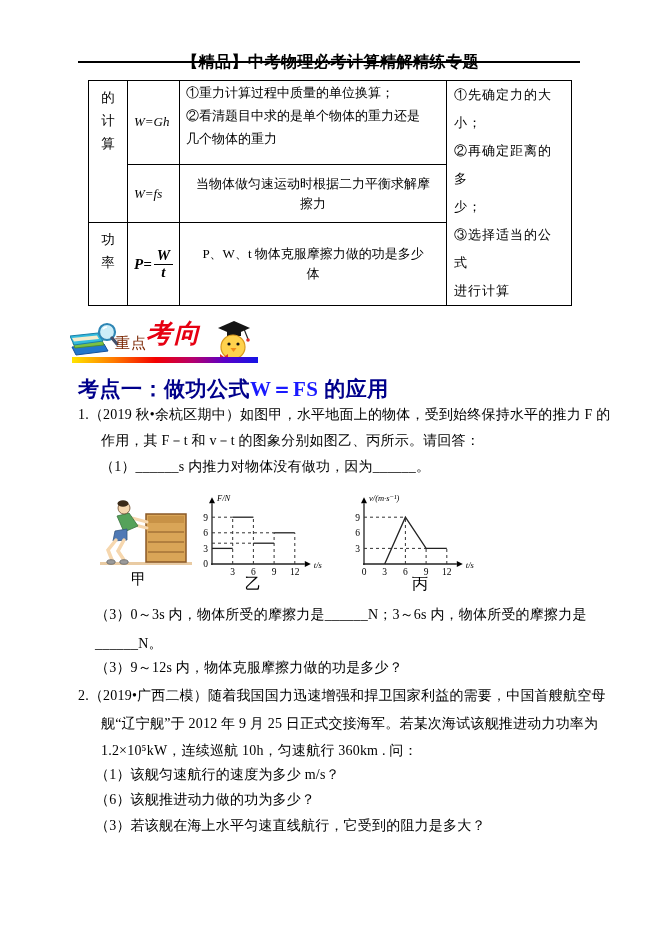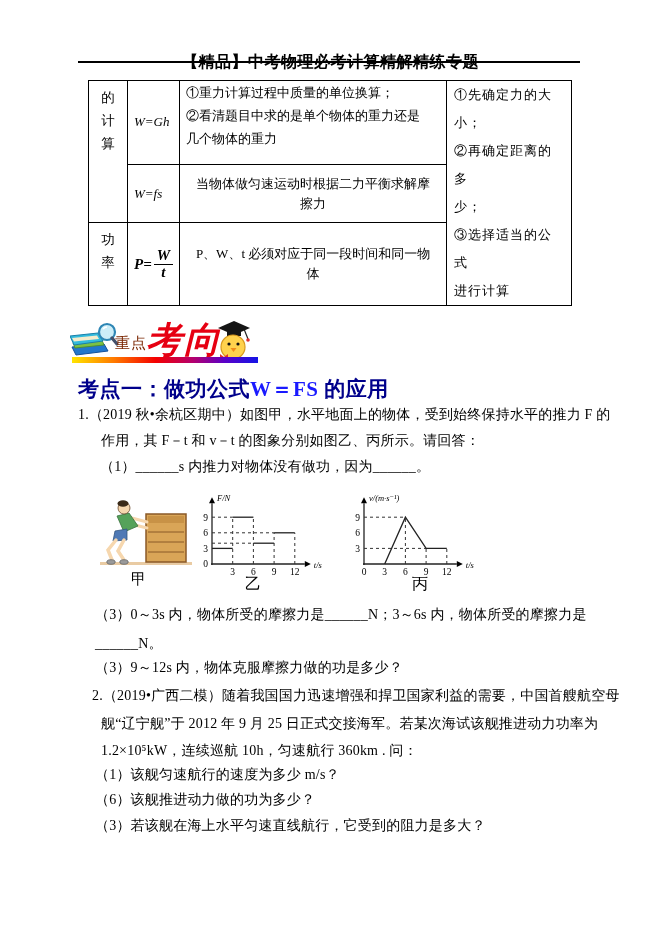--- a/index.html
+++ b/index.html
@@ -17,21 +17,21 @@
   #main-table .c-note{white-space:pre-line;}
   #main-table .c-left{text-align:left;vertical-align:top;padding-top:0;line-height:23px;}
   #main-table .c-center{text-align:center;line-height:20px;}
   #main-table .c-steps{white-space:pre-line;line-height:28px;letter-spacing:1px;padding:0 7px;}
   .frac-wrap{display:inline-flex;align-items:center;font-weight:bold;font-style:italic;font-size:15px;font-family:"Liberation Serif",serif;}
   .frac{display:inline-flex;flex-direction:column;align-items:center;margin-left:2px;line-height:1.05;}
   .frac .num{border-bottom:1.6px solid #000;padding:0 3px;}
   .frac .den{padding:0 3px;}
   
   #banner-tag-dark{left:115px;top:334px;font-size:15px;font-weight:normal;color:#7a2500;letter-spacing:1px;}
-  #banner-tag-red{left:146px;top:316px;font-size:36px;font-weight:bold;color:#e60012;font-style:italic;
+  #banner-tag-red{left:146px;top:316px;font-size:26px;font-weight:bold;color:#e60012;font-style:italic;
                   text-shadow:1px 1px 0 #fff,-1px -1px 0 #fff;letter-spacing:2px;}
   #banner-bar{left:72px;top:357px;width:186px;height:6px;
       background:linear-gradient(to right,#ffe400,#ff7a00,#f40000 45%,#b4006e 65%,#5a00c8 82%,#1414e6);}
   
   #section-heading{left:78px;top:375px;font-size:21px;font-weight:bold;color:#00008b;letter-spacing:.5px;}
   #section-heading .formula{color:#1a1aff;}
   .fig-label{font-size:15px;}
   svg text{font-family:"Liberation Serif","DejaVu Serif",serif;}
 </style>
 </head>
@@ -75,21 +75,21 @@
       <td class="c-formula">
         <span class="frac-wrap">
               <span>P</span>
               <span>=</span>
               <span class="frac">
                 <span class="num">W</span>
                 <span class="den">t</span>
               </span>
             </span>
       </td>
-      <td class="c-note c-center">P、W、t 必须对应于同一段时间和同一物
+      <td class="c-note c-center">P、W、t 物体克服摩擦力做的功是多少
 体</td>
     </tr>
   </tbody>
     </table>
 
   <svg class="abs" style="left:70px;top:322px" width="48" height="36" viewBox="0 0 48 36">
     <polygon points="2,25 34,22 38,29 6,33" fill="#2277cc" stroke="#14509a" stroke-width="1"></polygon>
     <polygon points="3,21 32,18 34,23 5,26" fill="#7bc144" stroke="#4e8a22" stroke-width="0.8"></polygon>
     <polygon points="0,14 28,11 33,19 4,23" fill="#33bbdd" stroke="#1a7fa8" stroke-width="1"></polygon>
     <polygon points="2,16 27,13.5 29,17 4,19.5" fill="#f5eccc"></polygon>
@@ -189,20 +189,20 @@
       <line x1="14" y1="60.4" x2="76.1" y2="60.4" stroke="#333" stroke-width="1" stroke-dasharray="3,3"></line>
       <line x1="96.80000000000001" y1="76" x2="96.80000000000001" y2="60.4" stroke="#333" stroke-width="1" stroke-dasharray="3,3"></line>
       <polyline points="34.7,76 55.400000000000006,29.199999999999996 76.1,60.4 96.80000000000001,60.4" fill="none" stroke="#222" stroke-width="1.3"></polyline>
     </svg>
   <div class="abs fig-label" style="left:412px;top:574px;font-size:16px">丙</div>
 
   <div class="abs body-line" style="left:95px;top:606px">（3）0～3s 内，物体所受的摩擦力是______N；3～6s 内，物体所受的摩擦力是</div>
   <div class="abs body-line" style="left:95px;top:635px">______N。</div>
   <div class="abs body-line" style="left:95px;top:659px">（3）9～12s 内，物体克服摩擦力做的功是多少？</div>
 
-  <div class="abs body-line" style="left:92px;top:687px">2.（2019•广西二模）随着我国国力迅速增强和捍卫国家利益的需要，中国首艘航空母</div>
+  <div class="abs body-line" style="left:78px;top:687px">2.（2019•广西二模）随着我国国力迅速增强和捍卫国家利益的需要，中国首艘航空母</div>
   <div class="abs body-line" style="left:101px;top:715px">舰“辽宁舰”于 2012 年 9 月 25 日正式交接海军。若某次海试该舰推进动力功率为</div>
   <div class="abs body-line" style="left:101px;top:742px">1.2×10⁵kW，连续巡航 10h，匀速航行 360km . 问：</div>
   <div class="abs body-line" style="left:95px;top:766px">（1）该舰匀速航行的速度为多少 m/s？</div>
   <div class="abs body-line" style="left:95px;top:791px">（6）该舰推进动力做的功为多少？</div>
   <div class="abs body-line" style="left:95px;top:817px">（3）若该舰在海上水平匀速直线航行，它受到的阻力是多大？</div>
 
 </div>
 
 </body></html>

